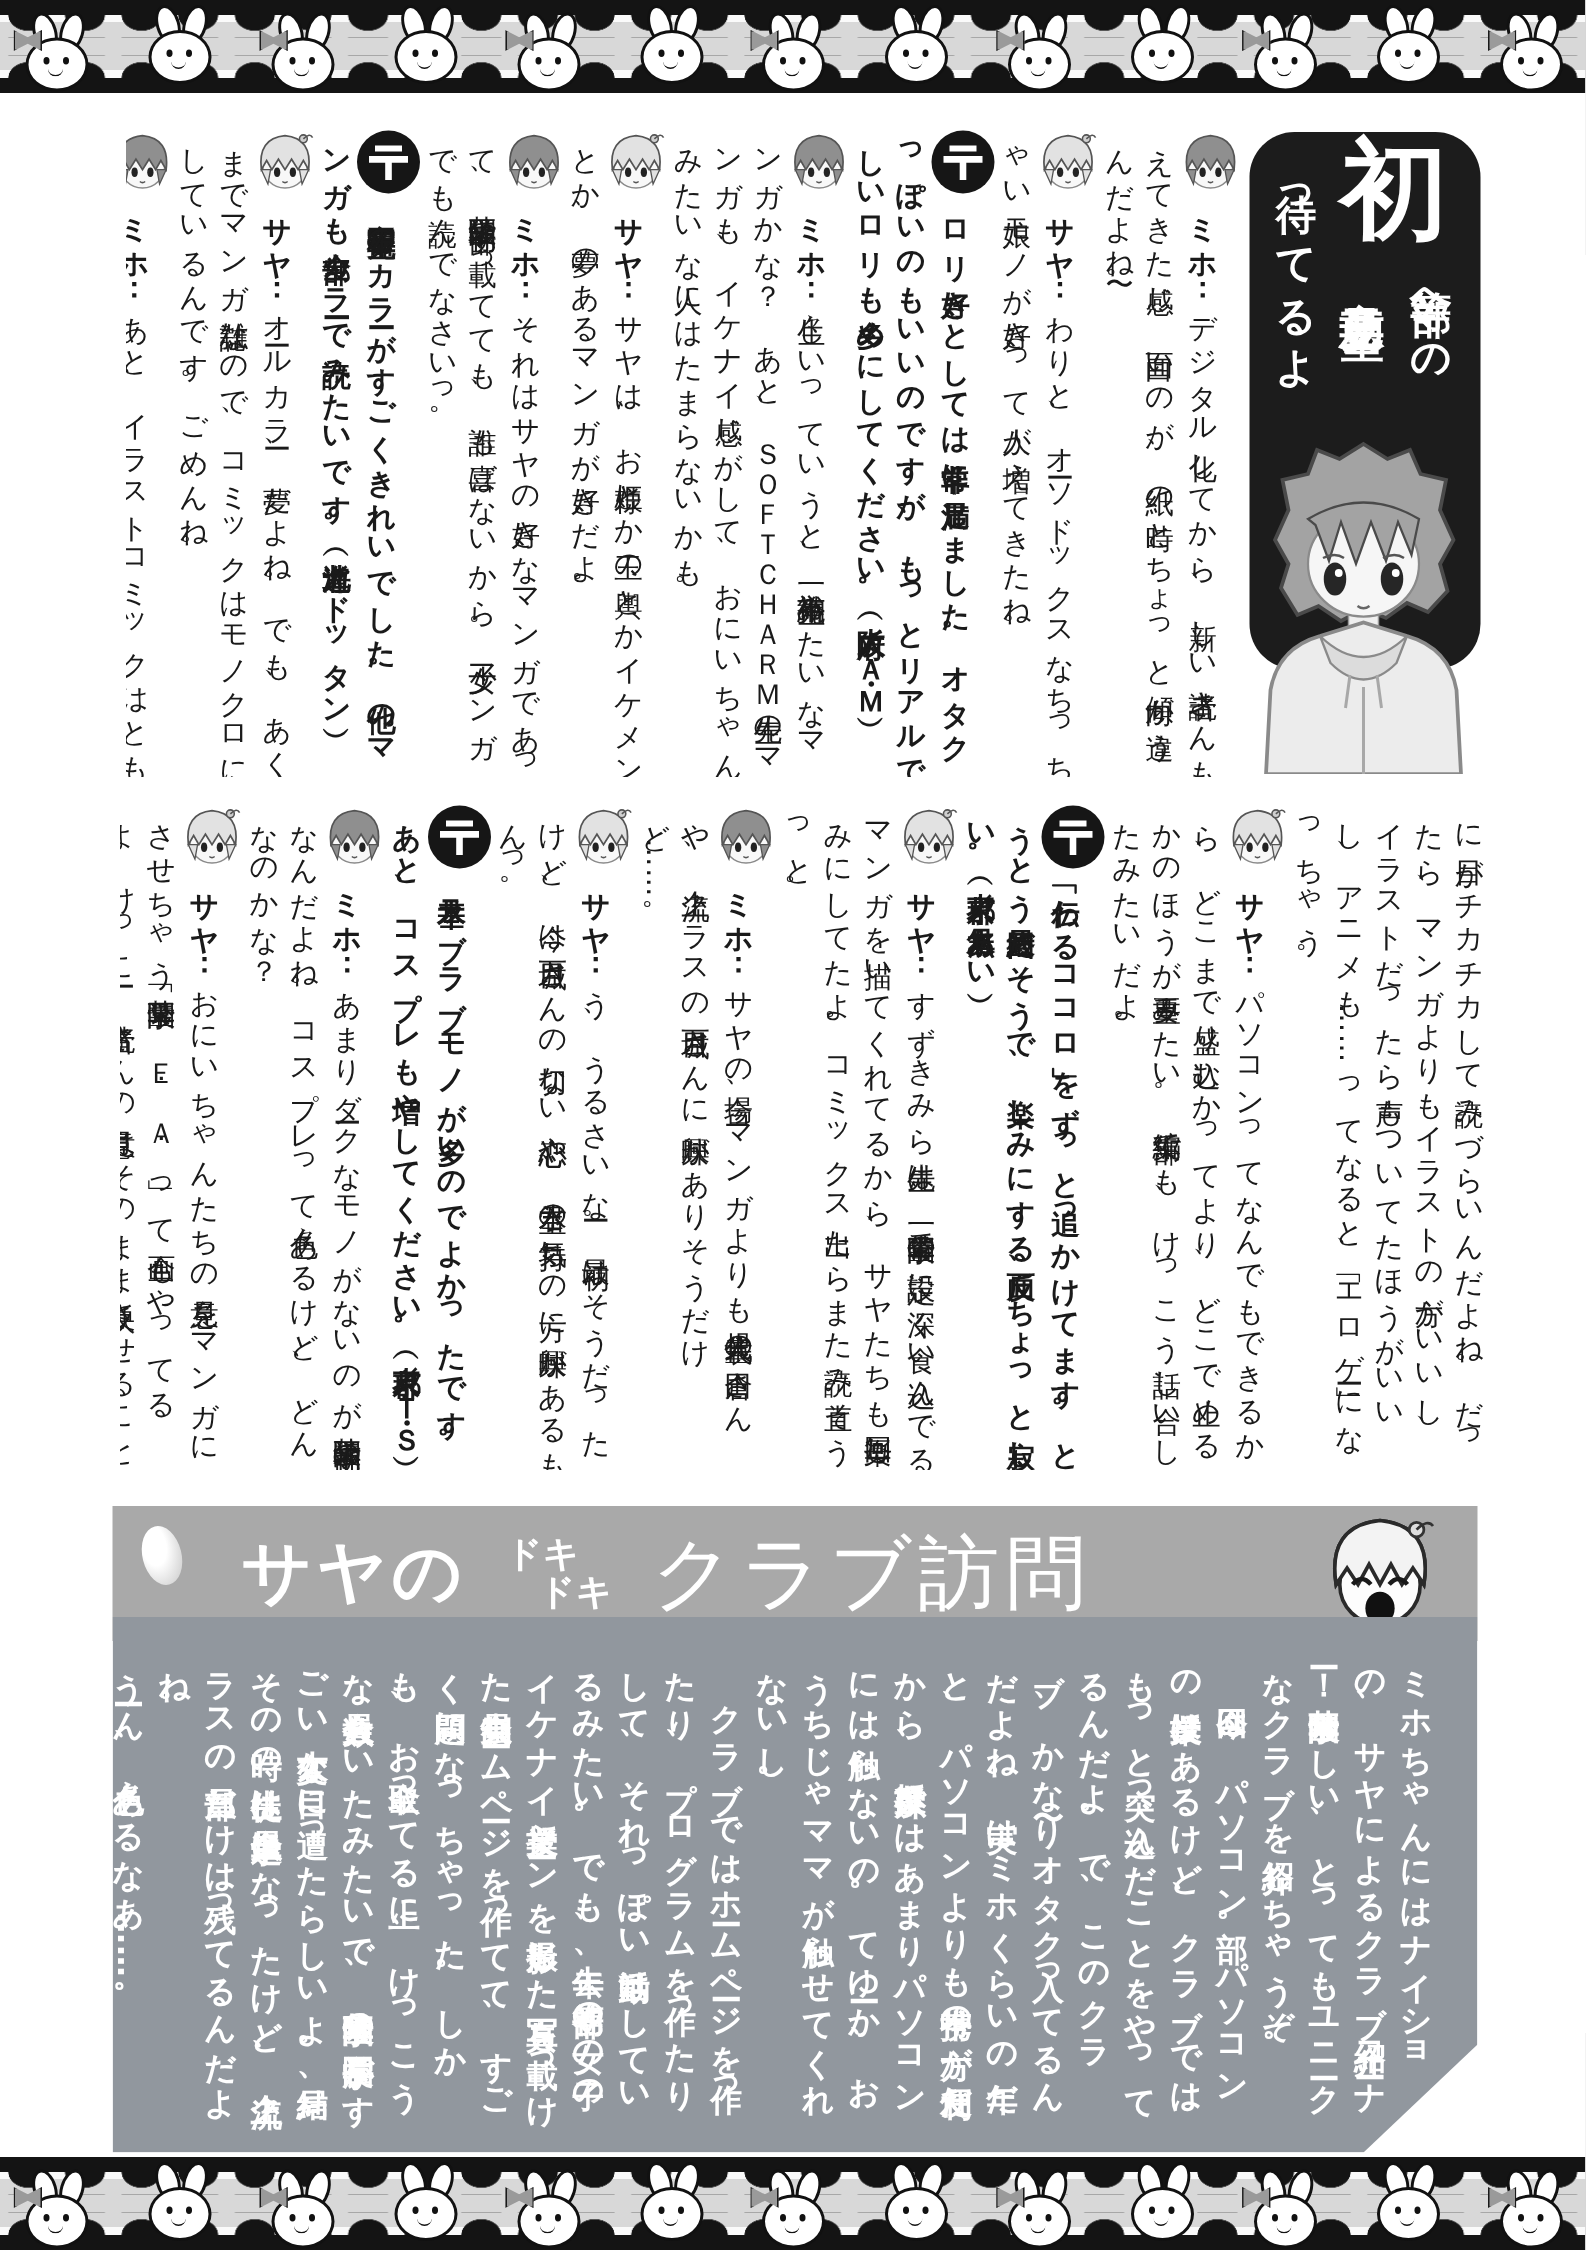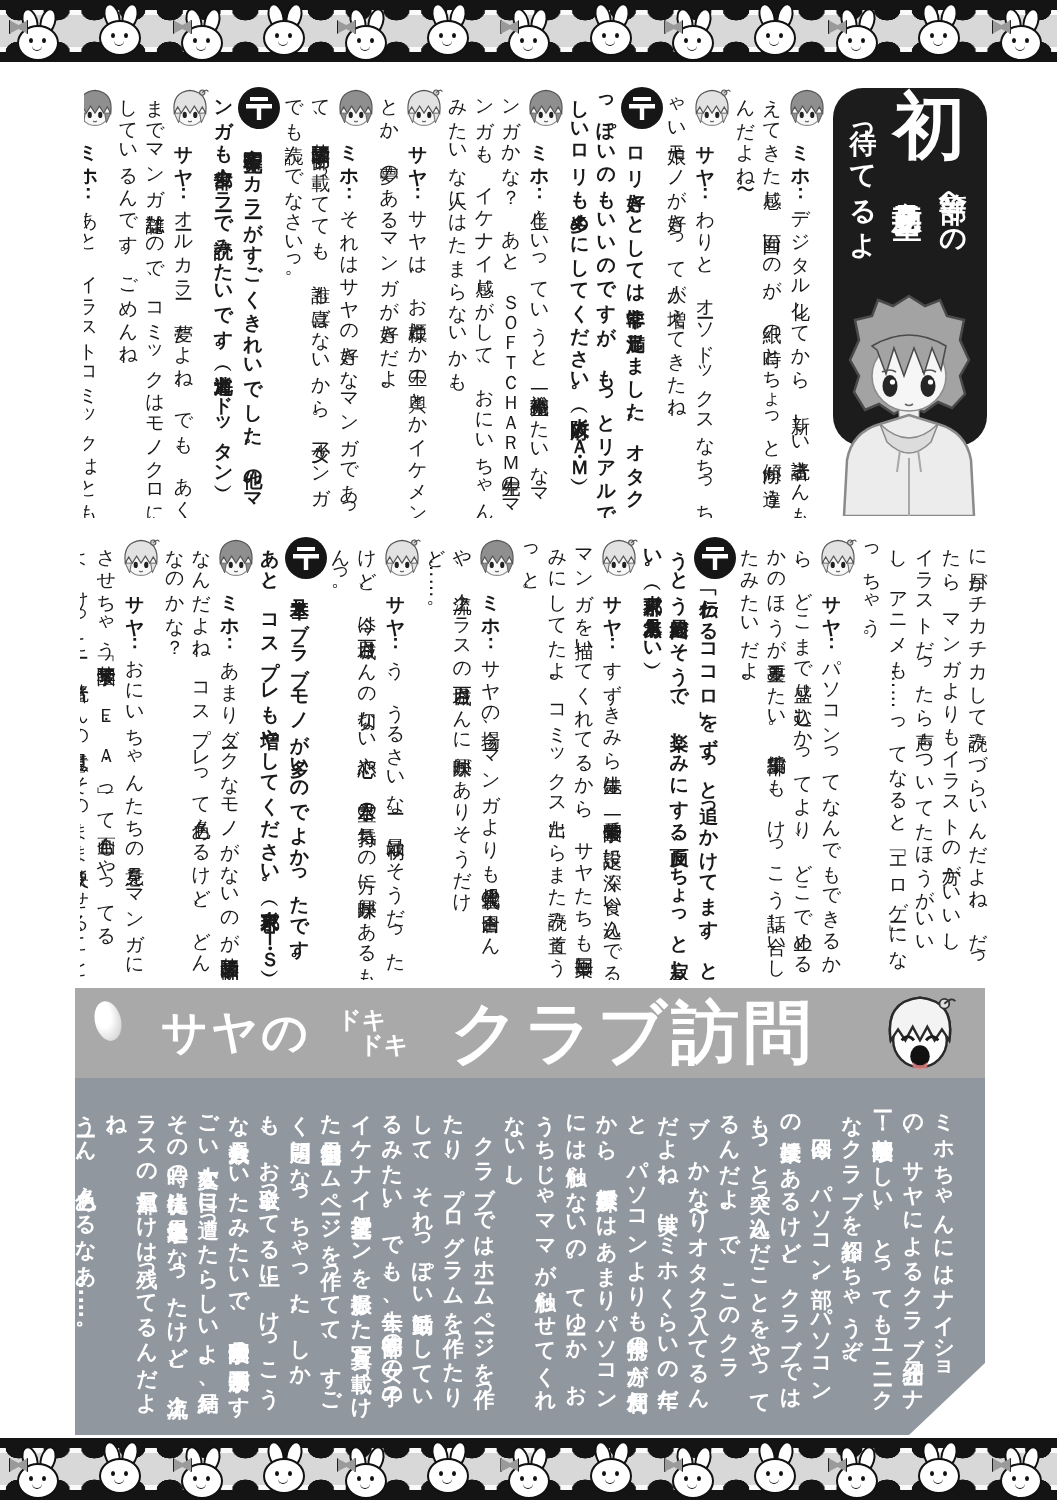--- a/index.html
+++ b/index.html
@@ -49,29 +49,29 @@
     border-radius:30px;color:#fff;}
   .tb-big{position:absolute;top:2px;right:22px;font-size:72px;font-weight:800;line-height:1;}
   .tb-col{position:absolute;writing-mode:vertical-rl;text-orientation:mixed;font-weight:800;letter-spacing:3px;}
   .tb-col.a{top:84px;right:16px;font-size:27px;}
   .tb-col.b{top:90px;right:60px;font-size:30px;}
   .tb-col.c{top:20px;right:106px;font-size:27px;}
   .mascot{position:absolute;left:826px;top:282px;width:166px;height:234px;}
 
   
   .club{position:absolute;left:75px;top:988px;width:910px;height:454px;}
-  .club-banner{position:absolute;left:0;top:0;right:0;height:90px;background:var(--banner-gray);
+  .club-banner{position:absolute;left:0;top:16px;right:0;height:90px;background:var(--banner-gray);
     display:flex;align-items:center;color:#fff;}
   .tag-hole{position:absolute;left:20px;top:13px;width:26px;height:40px;border-radius:50%;
     transform:rotate(-14deg);background:radial-gradient(ellipse at 35% 30%,#ffffff 35%,#c2c2c2 100%);}
   .club-title{display:flex;align-items:center;margin-left:86px;gap:26px;}
   .ct-main{font-size:46px;font-weight:800;letter-spacing:3px;}
   .doki{display:flex;flex-direction:column;font-size:24px;font-weight:700;line-height:1.05;}
   .doki span:nth-child(2){margin-left:22px;}
-  .ct-rest{font-size:68px;font-weight:700;letter-spacing:4px;margin-left:16px;}
+  .ct-rest{font-size:54px;font-weight:400;letter-spacing:4px;}
   .club-face{margin-left:auto;margin-right:26px;width:78px;height:84px;}
   .club-body{position:absolute;left:0;top:90px;right:0;height:357px;background:var(--panel-gray);
     clip-path:polygon(0 0,100% 0,100% calc(100% - 72px),calc(100% - 76px) 100%,0 100%);
     writing-mode:vertical-rl;text-orientation:mixed;color:#fff;font-weight:700;
     font-size:21px;line-height:1.46;letter-spacing:1px;padding:22px 26px;box-sizing:border-box;overflow:hidden;}
 </style>
 </head>
 <body>
 
 <div class="page">

